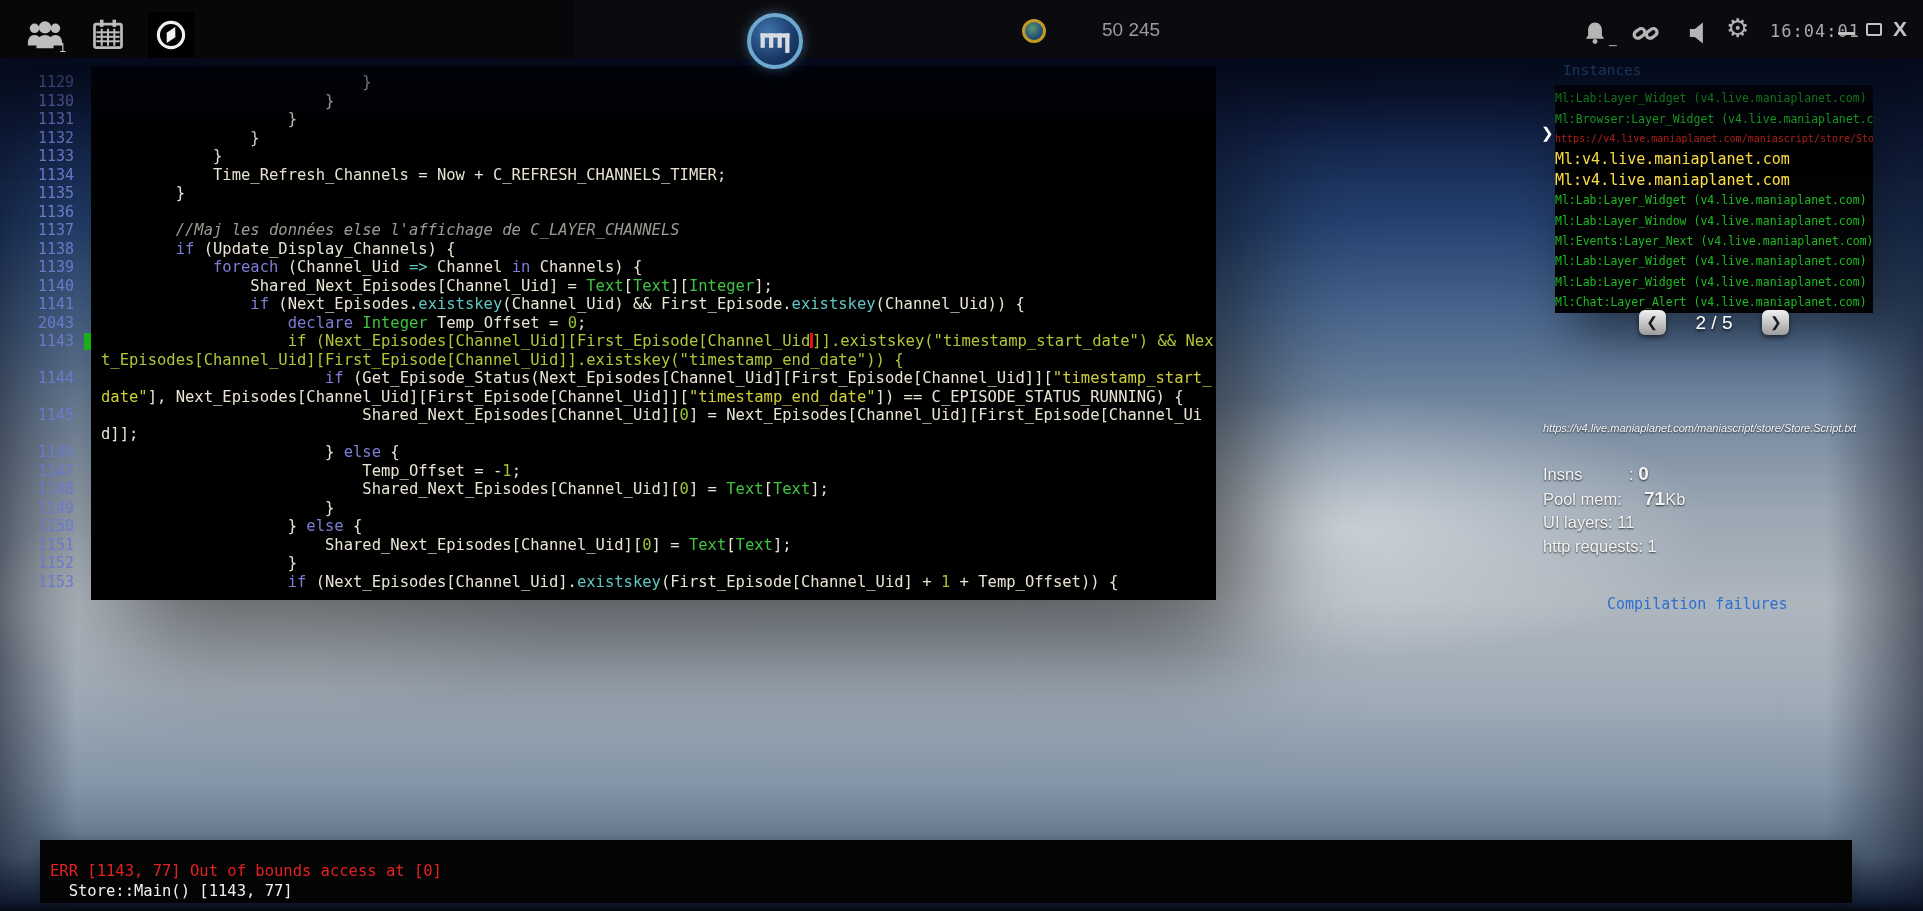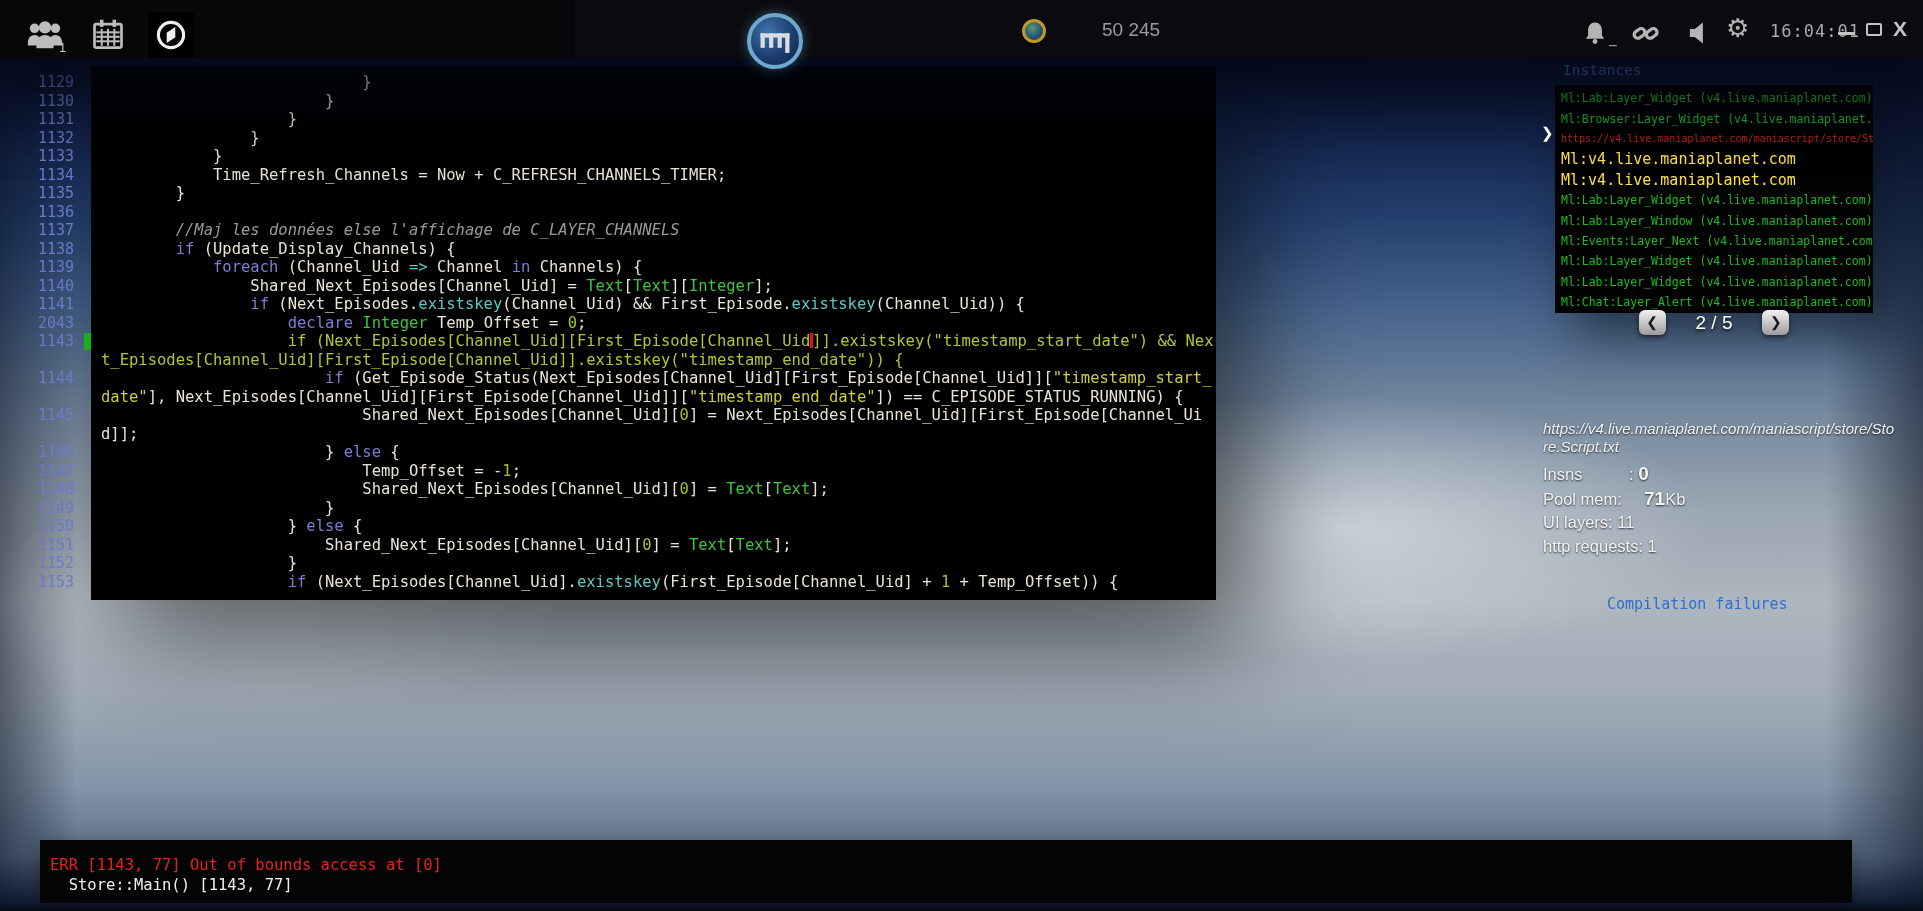--- a/index.html
+++ b/index.html
@@ -62,46 +62,46 @@
   .seg-n { color:#9fc431; }
   .seg-s { color:#cfcf3a; }
   .seg-c { color:#9b9b95; font-style:italic; }
   .seg-e { color:#b3c437; }
   .cur { display:inline-block; width:3px; height:15px; background:#e01212; vertical-align:-2px; margin-right:-1px; }
 
   
   .instances-title { position:absolute; left:1563px; top:62px; font:14.5px "DejaVu Sans Mono", monospace; color:#3b80c2; }
   .instances-box { position:absolute; left:1555px; top:85px; width:318px; height:228px; background:#020203;
                    padding-top:3px; box-shadow:18px 22px 50px rgba(0,0,0,0.5); z-index:2; }
-  .inst-row { position:relative; height:20.4px; padding-left:6px; overflow:hidden; white-space:nowrap;
+  .inst-row { position:relative; height:20.4px; overflow:hidden; white-space:nowrap;
               display:flex; align-items:center; }
   .inst-small { font:11.5px "DejaVu Sans Mono", monospace; color:#1fbb22; }
   .inst-big { font:15px "DejaVu Sans Mono", monospace; color:#fde047; }
   .inst-selected { font:10px "DejaVu Sans Mono", monospace; color:#c22418; }
   .inst-arrow { position:absolute; left:1541px; top:124px; color:#fff; font:bold 15px "DejaVu Sans", sans-serif; z-index:4; }
 
   .pagination { position:absolute; left:1555px; top:310px; width:318px; display:flex; justify-content:center;
                 align-items:center; gap:30px; z-index:2; }
   .page-btn { width:27px; height:25px; border-radius:6px; background:linear-gradient(180deg,#f2f2f2,#9c9c9c);
               color:#1a1a1a; font:bold 14px/25px "DejaVu Sans", sans-serif; text-align:center;
               box-shadow:0 2px 5px rgba(0,0,0,0.6); cursor:pointer; }
   .page-label { color:#fff; font-size:19px; text-shadow:0 2px 3px rgba(0,0,0,0.7); }
 
   .script-url { position:absolute; left:1543px; top:420px; width:352px; font-style:italic;
-                font-size:15px; line-height:17.5px; color:#f4f4f4; word-break:break-all;
+                font-size:11px; line-height:17.5px; color:#f4f4f4; word-break:break-all;
                 text-shadow:0 1px 2px rgba(0,0,0,0.75); }
   .stats { position:absolute; left:1543px; top:462px; color:#f4f4f4; font-size:16.5px; line-height:23.5px;
            text-shadow:0 1px 2px rgba(0,0,0,0.75); }
   .stat-big { font-weight:bold; font-size:19px; }
   .compilation-link { position:absolute; left:1607px; top:595px; font:15px "DejaVu Sans Mono", monospace;
                       color:#2e6fd0; cursor:pointer; }
 
   
   .console { position:absolute; left:40px; top:840px; width:1812px; height:63px; background:#040404;
-             padding:16px 10px; font:15.5px/19.5px "DejaVu Sans Mono", monospace;
+             padding:22px 10px; font:15.5px/19.5px "DejaVu Sans Mono", monospace;
              box-shadow:0 6px 20px rgba(0,0,0,0.4); z-index:2; }
   .console-err { color:#e32222; white-space:pre; }
   .console-stack { color:#f0f0f0; white-space:pre; }
 </style>
 </head>
 <body>
 
 <div class="topbar">
   <div class="topbar-left-strip"></div>
 

